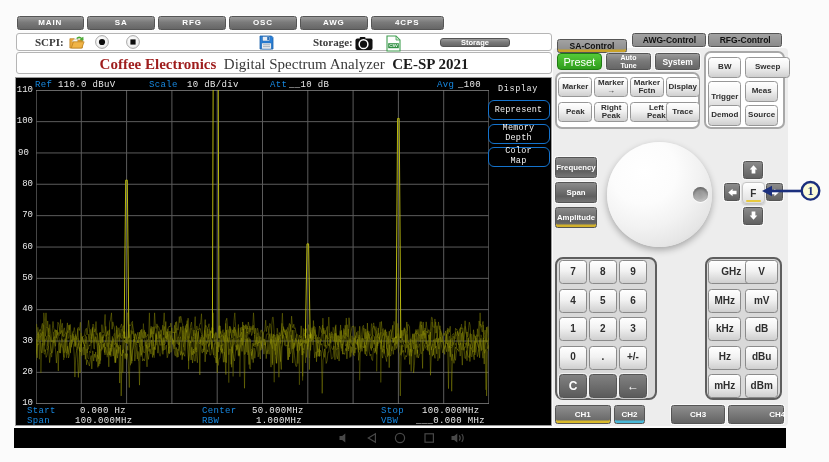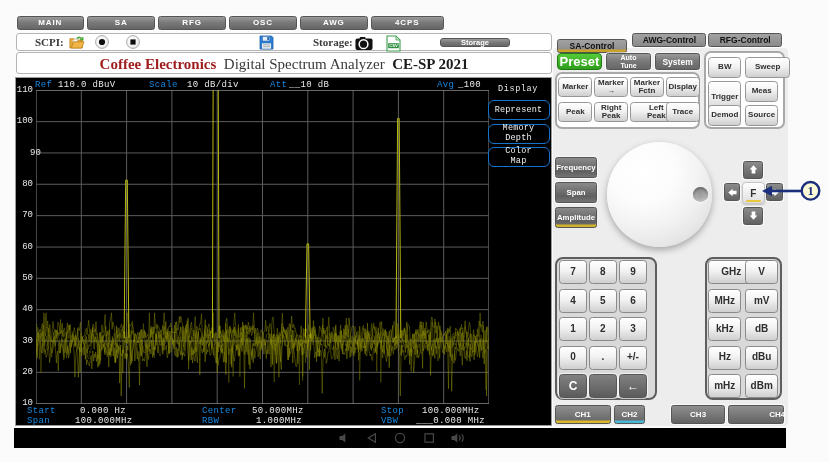--- a/index.html
+++ b/index.html
@@ -104,21 +104,21 @@
  <path d="M0.0 242.8 L0.6 233.7 L1.4 244.8 L1.9 237.1 L2.6 248.1 L3.4 269.0 L4.1 239.4 L4.9 282.8 L5.8 257.5 L6.7 249.6 L7.6 234.5 L8.6 248.5 L9.4 248.3 L10.4 257.6 L11.1 259.9 L12.0 258.2 L12.8 241.1 L13.7 251.1 L14.7 258.7 L15.6 266.9 L16.5 258.1 L17.4 251.0 L18.0 251.8 L18.8 250.0 L19.3 239.3 L20.2 241.9 L20.9 242.8 L21.5 242.9 L22.3 245.2 L23.1 248.1 L24.0 252.9 L24.9 257.0 L25.9 241.0 L26.8 244.8 L27.7 269.7 L28.3 252.5 L29.1 251.4 L29.8 250.8 L30.6 267.6 L31.4 256.4 L32.0 260.1 L32.6 261.4 L33.5 257.8 L34.4 244.7 L35.3 257.1 L36.0 251.9 L36.9 241.2 L37.8 249.6 L38.5 250.7 L39.2 254.2 L40.0 256.0 L40.6 259.1 L41.2 259.2 L42.0 248.1 L42.9 254.4 L43.6 250.6 L44.4 254.5 L45.4 256.6 L46.0 245.8 L46.8 248.3 L47.5 253.4 L48.1 248.8 L48.8 248.2 L49.5 244.6 L50.2 259.3 L51.0 259.2 L51.7 267.7 L52.7 268.8 L53.6 260.8 L54.5 262.6 L55.1 257.7 L55.9 246.4 L56.8 243.7 L57.6 250.2 L58.4 252.9 L59.2 252.2 L59.7 246.3 L60.6 252.0 L61.6 251.9 L62.5 250.7 L63.3 257.7 L64.0 261.4 L64.9 258.9 L65.8 249.7 L66.7 244.4 L67.3 247.5 L68.0 244.0 L69.0 245.5 L69.7 245.9 L70.5 244.8 L71.2 267.0 L72.1 246.5 L72.7 247.7 L73.5 253.9 L74.3 253.9 L75.1 255.0 L75.9 258.5 L76.8 246.3 L77.5 245.4 L78.4 243.0 L79.2 253.5 L79.9 246.6 L80.7 239.6 L81.5 251.3 L82.1 261.2 L82.8 255.4 L83.6 255.1 L84.5 241.7 L85.3 238.8 L86.0 245.1 L86.7 236.9 L87.4 235.4 L88.3 244.9 L89.1 247.0 L89.8 250.6 L90.5 253.3 L91.1 249.2 L91.8 248.6 L92.4 238.9 L93.2 247.2 L94.1 244.2 L94.8 253.5 L95.4 240.3 L96.1 233.9 L96.9 236.9 L97.9 241.2 L98.8 248.3 L99.6 253.2 L100.1 254.2 L101.1 253.4 L101.8 265.2 L102.4 270.5 L103.1 268.8 L103.7 262.0 L104.4 249.3 L105.4 239.5 L106.1 247.4 L106.8 246.8 L107.4 233.3 L108.3 247.9 L109.1 256.1 L109.7 250.3 L110.7 252.8 L111.3 253.5 L112.1 257.1 L112.9 252.5 L113.6 256.8 L114.6 251.4 L115.2 252.6 L116.0 255.8 L116.6 259.4 L117.3 251.4 L118.2 267.5 L118.9 254.7 L119.6 252.8 L120.3 254.9 L120.9 249.7 L121.7 254.8 L122.6 256.8 L123.3 263.7 L124.1 266.0 L125.0 262.0 L125.8 248.0 L126.7 253.0 L127.4 249.7 L128.3 250.5 L129.2 253.5 L130.1 251.1 L130.9 249.6 L131.6 247.8 L132.2 244.0 L132.9 246.9 L133.6 257.9 L134.2 244.6 L134.9 240.7 L135.8 251.2 L136.4 253.5 L137.0 251.2 L138.0 256.3 L139.0 254.4 L140.0 244.3 L140.7 237.9 L141.3 245.2 L142.2 247.8 L143.0 245.9 L143.8 243.9 L144.5 236.8 L145.4 263.4 L146.0 260.9 L146.7 240.2 L147.5 256.7 L148.1 250.2 L148.7 260.3 L149.4 235.3 L150.0 248.9 L150.8 249.6 L151.7 245.9 L152.4 246.1 L153.3 255.6 L154.1 244.8 L155.1 237.7 L156.0 264.2 L156.6 264.8 L157.3 246.5 L158.2 257.2 L159.2 260.5 L160.1 250.8 L160.7 254.1 L161.6 246.1 L162.2 242.3 L163.0 248.5 L163.9 252.5 L164.6 249.3 L165.6 244.9 L166.5 255.4 L167.3 251.9 L168.1 246.7 L169.1 255.0 L169.9 249.3 L170.8 244.5 L171.6 238.5 L172.3 248.8 L173.1 238.5 L173.8 245.7 L174.7 241.3 L175.5 240.6 L176.5 243.9 L177.2 222.6 L177.7 245.9 L178.7 248.0 L179.3 243.1 L180.0 244.6 L180.7 269.7 L181.3 264.2 L182.1 255.1 L182.7 255.9 L183.4 255.6 L184.0 256.0 L184.7 245.9 L185.7 250.6 L186.5 255.5 L187.2 253.3 L188.0 262.5 L188.7 258.2 L189.7 251.5 L190.7 249.2 L191.4 239.3 L192.1 249.0 L192.8 292.4 L193.4 247.3 L194.0 247.6 L194.6 254.8 L195.6 261.1 L196.3 249.0 L197.1 286.2 L197.9 247.9 L198.8 253.8 L199.8 256.6 L200.6 257.2 L201.6 250.3 L202.5 249.0 L203.1 257.2 L203.9 286.5 L204.7 261.7 L205.4 253.3 L206.4 253.0 L207.2 247.4 L208.1 239.7 L208.8 238.3 L209.7 234.4 L210.4 249.8 L211.1 256.3 L211.8 264.7 L212.3 252.9 L213.0 247.2 L213.7 250.5 L214.6 260.6 L215.6 259.0 L216.2 259.8 L216.9 255.8 L217.7 253.0 L218.7 244.6 L219.5 251.7 L220.1 250.2 L220.8 251.5 L221.6 242.5 L222.6 252.1 L223.2 245.8 L223.9 252.8 L224.5 253.1 L225.4 250.6 L226.3 241.3 L226.9 241.8 L227.8 249.2 L228.8 252.4 L229.4 255.9 L230.4 251.5 L231.0 250.3 L231.9 252.1 L232.7 259.0 L233.5 252.6 L234.3 250.8 L235.2 248.6 L235.8 250.3 L236.6 274.8 L237.3 245.6 L238.2 292.0 L238.9 258.2 L239.5 247.3 L240.4 254.1 L241.3 246.4 L242.1 251.9 L243.0 248.2 L244.0 247.3 L244.6 251.8 L245.4 240.2 L246.3 242.1 L247.2 244.9 L247.9 249.7 L248.7 255.0 L249.3 252.7 L250.2 240.1 L250.9 240.7 L251.6 237.1 L252.2 244.3 L253.1 252.1 L253.9 241.1 L254.9 247.5 L255.7 256.3 L256.2 259.0 L257.1 257.1 L257.9 239.8 L258.5 258.0 L259.2 254.5 L259.8 249.2 L260.5 249.8 L261.4 257.1 L262.0 262.2 L262.8 251.6 L263.4 294.6 L264.0 252.7 L264.7 248.9 L265.6 245.6 L266.6 290.3 L267.3 260.7 L268.0 263.1 L268.7 254.3 L269.6 272.7 L270.3 249.2 L271.0 245.2 L271.7 254.2 L272.5 253.6 L273.4 267.7 L274.1 258.1 L274.7 256.5 L275.3 247.2 L276.0 239.4 L276.9 254.7 L277.5 245.8 L278.2 247.7 L279.1 248.9 L279.7 247.2 L280.5 244.5 L281.5 252.8 L282.1 251.3 L282.7 253.4 L283.6 246.9 L284.5 250.1 L285.1 246.3 L286.1 242.8 L286.9 246.5 L287.8 255.0 L288.7 256.0 L289.6 251.2 L290.3 245.6 L291.2 248.8 L291.7 254.3 L292.7 254.6 L293.7 252.4 L294.3 246.8 L295.0 253.2 L295.7 245.4 L296.4 250.3 L297.1 237.0 L297.9 240.2 L298.5 246.0 L299.4 253.2 L300.1 258.0 L300.7 259.9 L301.4 257.5 L302.4 258.9 L303.4 250.0 L304.2 240.4 L304.9 255.3 L305.8 260.9 L306.4 259.4 L307.0 248.5 L307.9 240.1 L308.8 245.8 L309.4 255.8 L310.3 253.7 L311.2 256.2 L311.9 249.9 L312.9 255.1 L313.9 267.4 L314.8 256.0 L315.4 262.4 L316.0 257.0 L316.6 252.3 L317.2 257.6 L318.1 245.9 L319.1 236.3 L319.9 245.2 L320.5 247.3 L321.1 247.5 L322.0 240.6 L322.8 248.7 L323.7 290.1 L324.5 258.9 L325.4 248.0 L326.1 256.2 L326.8 248.6 L327.6 248.9 L328.2 256.3 L329.1 256.7 L329.9 260.9 L330.8 252.7 L331.5 244.5 L332.2 248.0 L332.7 240.6 L333.4 241.8 L334.2 245.9 L334.8 243.0 L335.5 233.3 L336.4 245.0 L337.1 244.7 L338.0 246.6 L338.6 251.6 L339.4 259.6 L340.0 236.3 L340.7 281.1 L341.6 252.3 L342.2 240.4 L342.8 238.1 L343.4 235.4 L344.1 231.7 L344.8 292.2 L345.5 253.4 L346.4 245.4 L347.0 245.2 L347.7 243.0 L348.4 249.3 L349.3 239.6 L350.0 242.8 L350.9 241.6 L351.7 253.9 L352.6 249.5 L353.4 249.6 L354.3 248.2 L355.2 244.2 L356.2 240.5 L357.1 239.2 L358.0 231.1 L358.9 235.3 L359.4 242.9 L360.2 254.2 L360.8 250.0 L361.7 252.2 L362.6 237.7 L363.2 242.0 L363.8 252.7 L364.6 256.8 L365.6 264.0 L366.2 254.6 L367.1 256.6 L367.6 239.1 L368.3 237.3 L369.0 242.2 L369.9 246.5 L370.6 249.8 L371.5 257.3 L372.0 251.8 L372.9 253.6 L373.6 261.9 L374.3 261.1 L374.8 258.6 L375.7 262.4 L376.3 247.2 L377.0 243.2 L377.8 245.3 L378.8 258.6 L379.8 248.4 L380.4 257.5 L381.2 256.4 L382.0 256.5 L382.7 257.1 L383.5 253.6 L384.4 259.6 L385.3 263.6 L386.2 261.3 L386.8 254.8 L387.6 251.9 L388.4 253.4 L389.3 258.2 L390.0 255.1 L390.9 256.9 L391.5 257.4 L392.3 250.1 L393.2 250.1 L393.9 244.1 L394.6 253.7 L395.4 258.1 L396.1 256.5 L396.7 253.8 L397.5 254.0 L398.1 259.1 L399.0 248.5 L399.8 255.0 L400.8 257.2 L401.7 270.7 L402.4 269.6 L403.0 261.8 L403.9 253.8 L404.5 251.3 L405.4 242.4 L406.3 244.8 L407.0 254.9 L407.8 259.6 L408.7 255.9 L409.6 252.0 L410.1 245.5 L411.0 241.2 L411.7 237.7 L412.5 257.7 L413.4 245.9 L414.3 249.7 L415.3 249.2 L415.9 248.0 L416.6 251.2 L417.5 254.3 L418.3 249.3 L419.1 255.0 L419.9 252.6 L420.5 257.9 L421.3 259.6 L422.3 257.8 L423.0 242.9 L423.8 242.8 L424.6 240.8 L425.5 233.8 L426.5 244.3 L427.5 252.0 L428.3 248.2 L429.2 236.1 L430.0 240.1 L431.0 249.7 L431.6 257.9 L432.6 252.8 L433.4 253.2 L434.4 258.7 L435.3 243.8 L436.2 260.6 L437.0 251.4 L437.9 261.2 L438.6 251.4 L439.6 262.2 L440.3 247.9 L440.9 248.7 L441.5 253.6 L442.1 254.3 L443.0 261.2 L444.0 255.7 L445.0 244.5 L445.9 247.3 L446.6 259.3 L447.2 260.3 L448.1 250.3 L448.9 250.4 L449.9 299.6 L450.7 258.1 L451.5 252.4 L452.1 254.4 L452.6 245.9" fill="none" stroke="#777704" stroke-width="0.7" opacity="0.6"></path>
  <path d="M88.1 248.0 L89.7 89.9 L91.3 89.9 L92.9 248.0" fill="none" stroke="#b8b80e" stroke-width="1"></path>
       <path d="M176.39999999999998 248.0 L177.2 -25 L182.2 -25 L183.0 248.0" fill="none" stroke="#b8b80e" stroke-width="1"></path>
       <path d="M269.40000000000003 248.0 L271.0 153.6 L272.6 153.6 L274.2 248.0" fill="none" stroke="#b8b80e" stroke-width="1"></path>
       <path d="M360.0 248.0 L361.59999999999997 28.2 L363.2 28.2 L364.79999999999995 248.0" fill="none" stroke="#b8b80e" stroke-width="1"></path>
  </g>
 </svg>
 
 <div class="scr" style="left:14px;top:84.8px;width:19px;text-align:right;letter-spacing:0">110</div>
 <div class="scr" style="left:14px;top:116.2px;width:19px;text-align:right;letter-spacing:0">100</div>
-<div class="scr" style="left:30px;top:147.5px;width:19px;text-align:left;letter-spacing:0">90</div>
+<div class="scr" style="left:14px;top:147.5px;width:19px;text-align:center;letter-spacing:0">90</div>
 <div class="scr" style="left:14px;top:178.9px;width:19px;text-align:right;letter-spacing:0">80</div>
 <div class="scr" style="left:14px;top:210.2px;width:19px;text-align:right;letter-spacing:0">70</div>
 <div class="scr" style="left:14px;top:241.6px;width:19px;text-align:right;letter-spacing:0">60</div>
 <div class="scr" style="left:14px;top:272.9px;width:19px;text-align:right;letter-spacing:0">50</div>
 <div class="scr" style="left:14px;top:304.2px;width:19px;text-align:right;letter-spacing:0">40</div>
 <div class="scr" style="left:14px;top:335.6px;width:19px;text-align:right;letter-spacing:0">30</div>
 <div class="scr" style="left:14px;top:367.0px;width:19px;text-align:right;letter-spacing:0">20</div>
 <div class="scr" style="left:14px;top:398.3px;width:19px;text-align:right;letter-spacing:0">10</div>
 
 <div class="scr blue" style="left:35px;top:80px">Ref</div>
@@ -146,21 +146,21 @@
 <div class="scr" style="left:487px;top:83.5px;width:62px;text-align:center;letter-spacing:0.6px;font-size:8.5px">Display</div>
 <div class="bluebtn" style="left:487.5px;top:100.4px;width:62px;height:20px">Represent</div>
 <div class="bluebtn" style="left:487.5px;top:124.2px;width:62px;height:20px">Memory<br>Depth</div>
 <div class="bluebtn" style="left:487.5px;top:147.2px;width:62px;height:20px">Color<br>Map</div>
 
 <div class="abs" style="left:553px;top:47.5px;width:234.5px;height:378px;background:#ededed;border-radius:4px"></div>
 <div class="graybtn" style="left:556.7px;top:32.7px;width:70.7px;height:14.2px;font-size:8.5px;color:#111;background:linear-gradient(#a2a2a2,#8a8a8a);box-shadow:inset 0 -2.5px 0 #c9a227;margin-top:6px;">SA-Control</div>
 <div class="graybtn" style="left:632.4px;top:32.7px;width:74.1px;height:14.2px;font-size:8.5px;color:#111;background:linear-gradient(#a2a2a2,#8a8a8a);">AWG-Control</div>
 <div class="graybtn" style="left:708.2px;top:32.7px;width:74.1px;height:14.2px;font-size:8.5px;color:#111;background:linear-gradient(#a2a2a2,#8a8a8a);">RFG-Control</div>
 
-<div class="abs" style="left:556.5px;top:53.1px;width:45.7px;height:17px;background:linear-gradient(#55ca39,#2f9e1c);border:1px solid #1f7a12;border-radius:4px;color:#fff;font-weight:bold;font-size:13px;display:flex;align-items:center;justify-content:center">Preset</div>
+<div class="abs" style="left:556.5px;top:53.1px;width:45.7px;height:17px;background:linear-gradient(#55ca39,#2f9e1c);border:1px solid #1f7a12;border-radius:4px;color:#fff;font-weight:normal;font-size:11px;display:flex;align-items:center;justify-content:center">Preset</div>
 <div class="graybtn" style="left:605.6px;top:53.1px;width:45.8px;height:17px;font-size:7px;line-height:1.1">Auto<br>Tune</div>
 <div class="graybtn" style="left:654.7px;top:53.1px;width:45.8px;height:17px;font-size:8.5px">System</div>
 
 <div class="whitebox" style="left:554.8px;top:71.5px;width:145.7px;height:57.2px"></div>
 <div class="lightbtn" style="left:558.2px;top:76.8px;width:34.2px;height:20.3px;font-size:8px">Marker</div>
 <div class="lightbtn" style="left:594.0px;top:76.8px;width:34.2px;height:20.3px;font-size:8px">Marker<br>→</div>
 <div class="lightbtn" style="left:629.8px;top:76.8px;width:34.2px;height:20.3px;font-size:8px">Marker<br>Fctn</div>
 <div class="lightbtn" style="left:665.6px;top:76.8px;width:34.2px;height:20.3px;font-size:8px">Display</div>
 <div class="lightbtn" style="left:558.2px;top:102.2px;width:34.2px;height:20.3px;font-size:8px">Peak</div>
 <div class="lightbtn" style="left:594.0px;top:102.2px;width:34.2px;height:20.3px;font-size:8px">Right<br>Peak</div>

